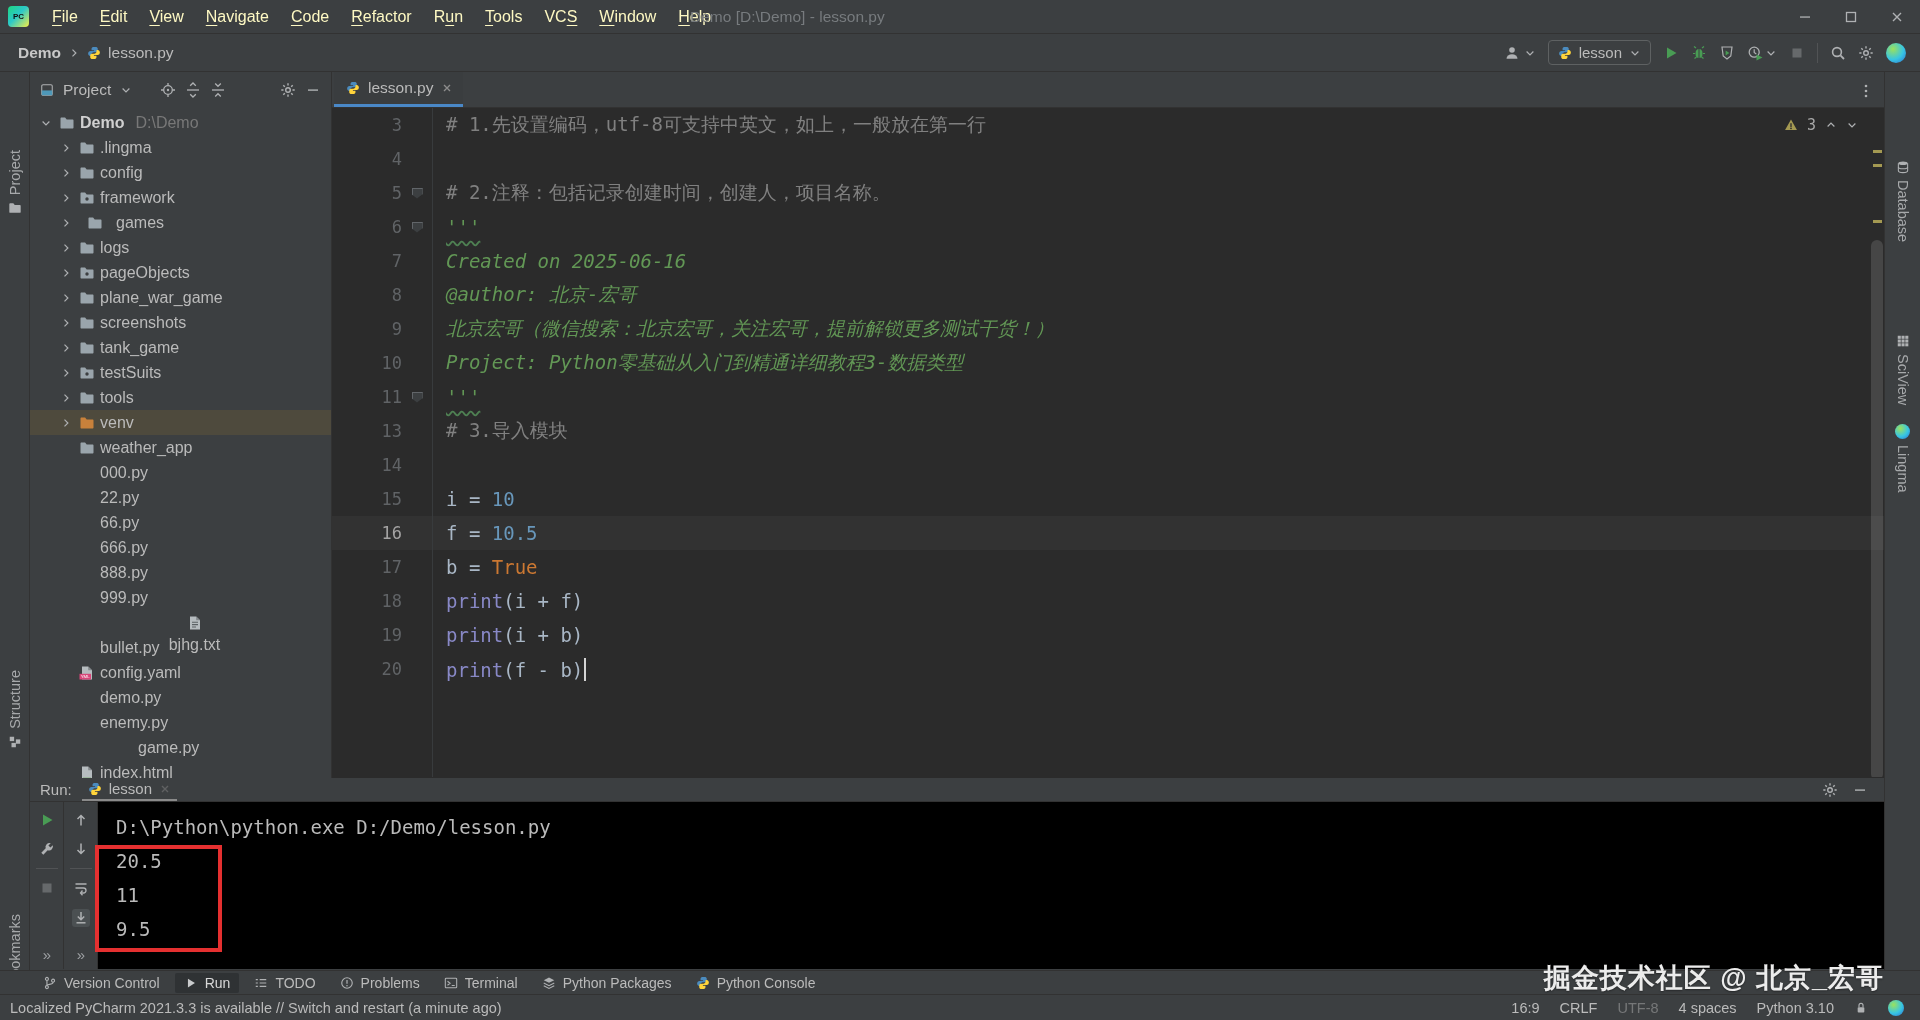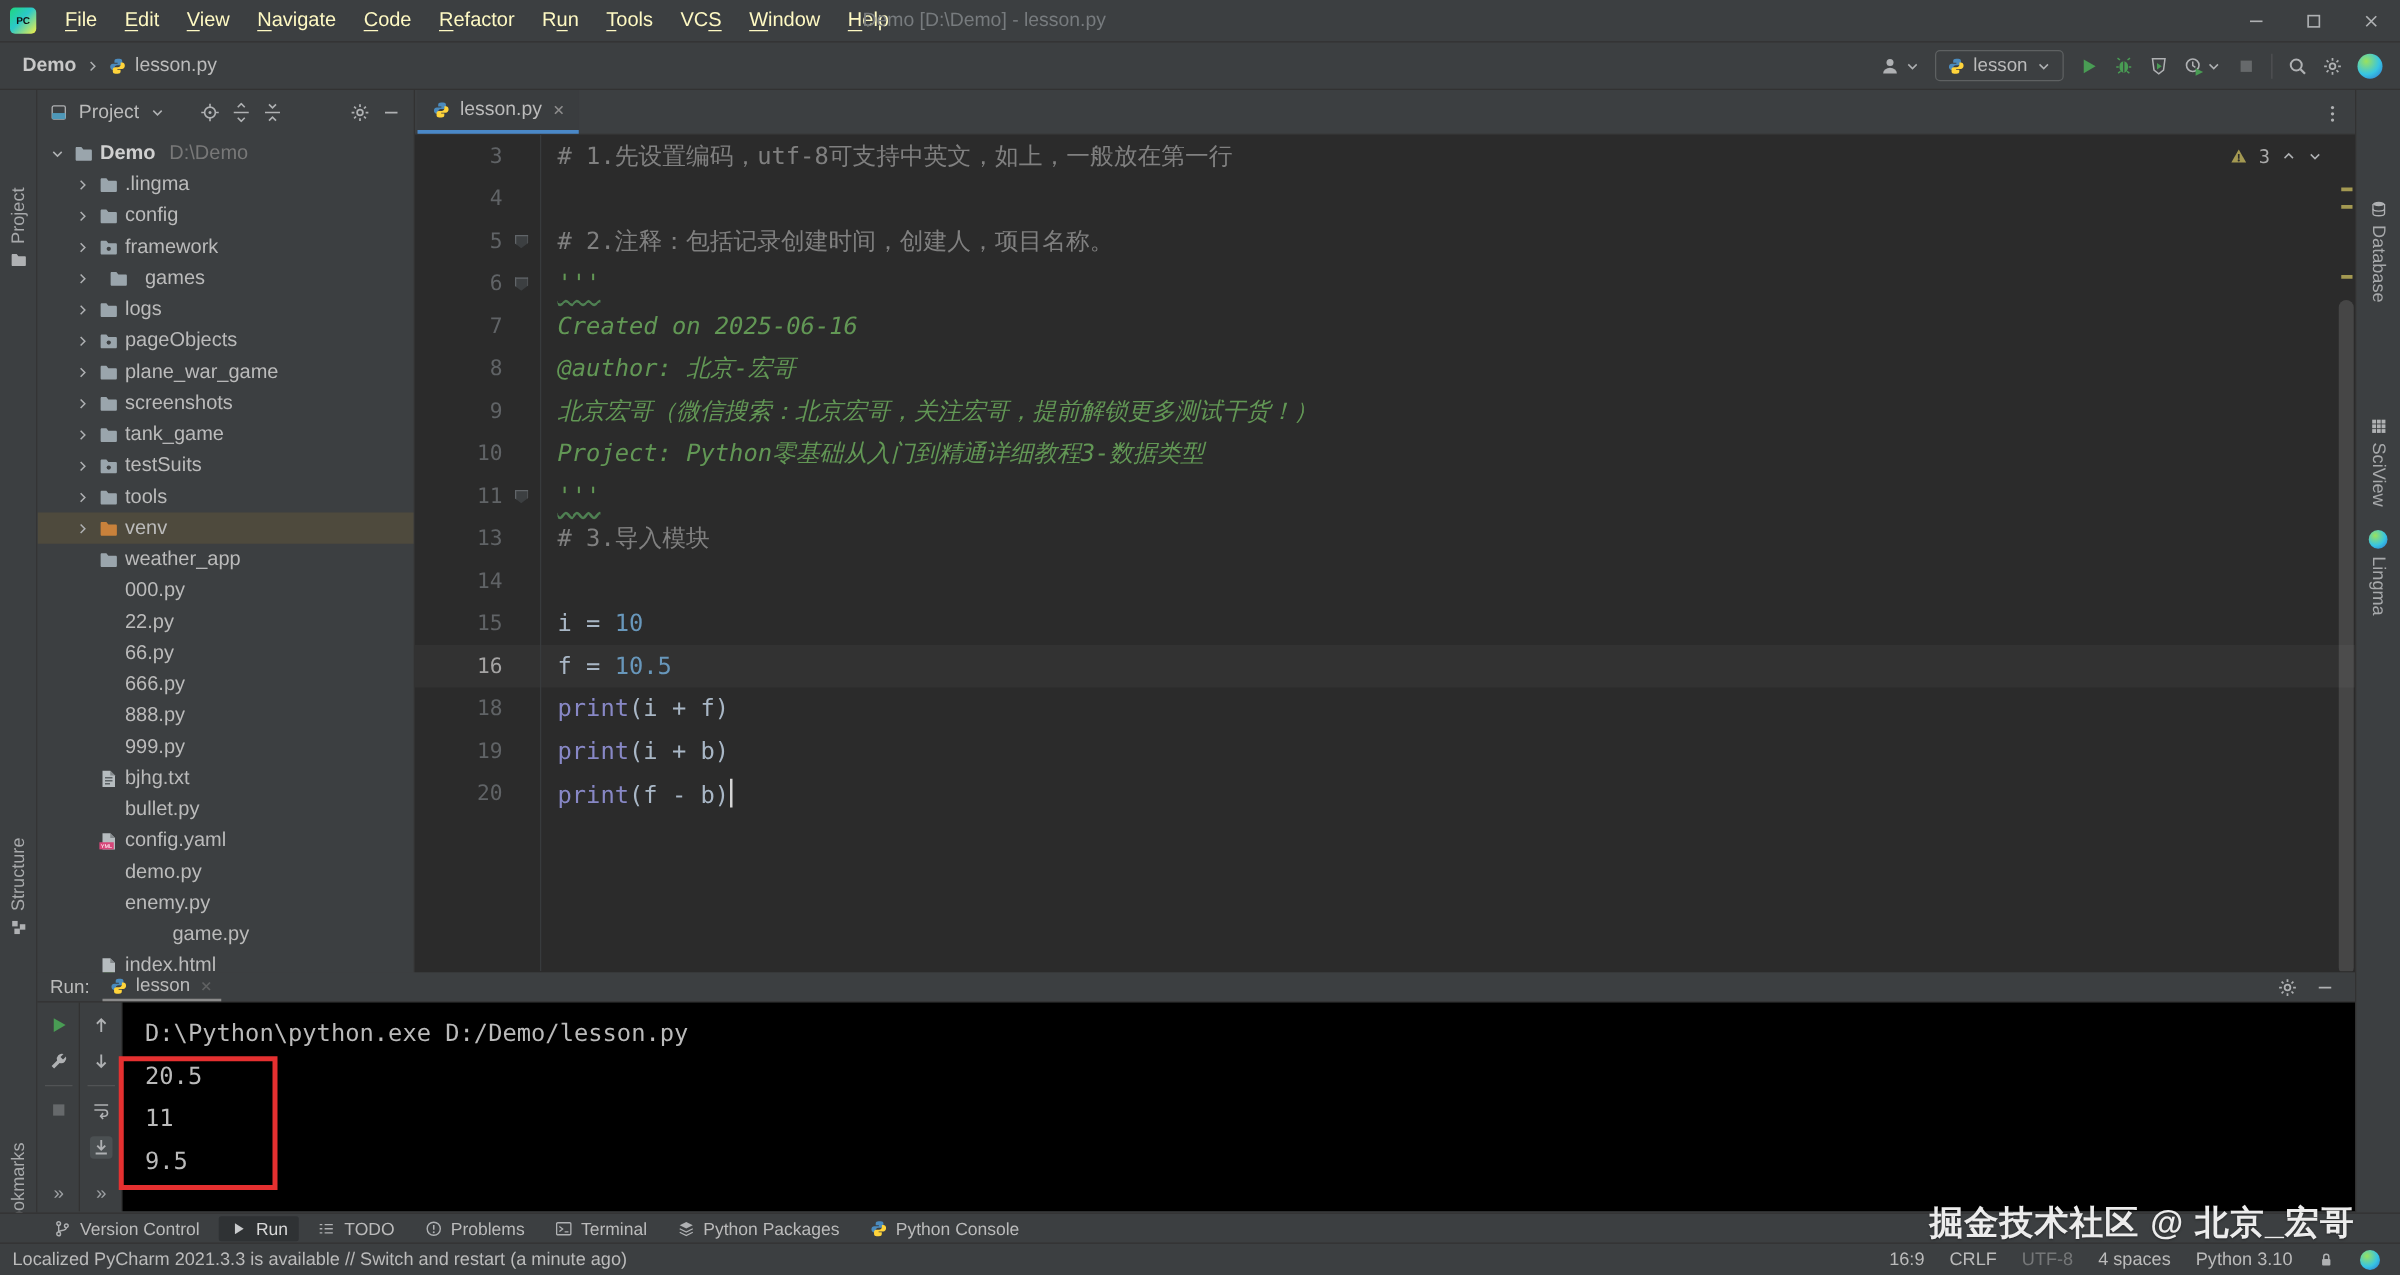--- a/index.html
+++ b/index.html
@@ -569,21 +569,21 @@
           </span>
           <span class="tree-label">888.py</span>
         </div>
         <div class="tree-row" style="padding-left: 28px;">
           <span class="tree-arrow ic s12"></span>
           <span class="ic">
             <svg viewBox="0 0 16 16"></svg>
           </span>
           <span class="tree-label">999.py</span>
         </div>
-        <div class="tree-row" style="padding-left: 28px;">
+        <div class="tree-row" style="padding-left: 28px; flex-direction: column;">
           <span class="tree-arrow ic s12"></span>
           <span class="ic">
             <svg viewBox="0 0 16 16">
               <path d="M3 1.5h6.2L13 5.3V14.5H3z" fill="#B6BCBF"></path>
               <path d="M9.2 1.5L13 5.3H9.2z" fill="#84898C"></path>
               <path d="M5 7.2h6M5 9.6h6M5 12h4" stroke="#5B6164" stroke-width="1.1"></path>
             </svg>
           </span>
           <span class="tree-label">bjhg.txt</span>
         </div>
@@ -677,20 +677,21 @@
           <div class="code-row"><div class="code-gutter"><span class="ln">6</span><span class="foldcol"><span class="fold"></span></span></div><div class="code-text"><span class="tk doc wavy">'''</span></div></div>
           <div class="code-row"><div class="code-gutter"><span class="ln">7</span><span class="foldcol"></span></div><div class="code-text"><span class="tk doc">Created on 2025-06-16</span></div></div>
           <div class="code-row"><div class="code-gutter"><span class="ln">8</span><span class="foldcol"></span></div><div class="code-text"><span class="tk doc">@author: 北京-宏哥</span></div></div>
           <div class="code-row"><div class="code-gutter"><span class="ln">9</span><span class="foldcol"></span></div><div class="code-text"><span class="tk doc">北京宏哥（微信搜索：北京宏哥，关注宏哥，提前解锁更多测试干货！）</span></div></div>
           <div class="code-row"><div class="code-gutter"><span class="ln">10</span><span class="foldcol"></span></div><div class="code-text"><span class="tk doc">Project: Python零基础从入门到精通详细教程3-数据类型</span></div></div>
           <div class="code-row"><div class="code-gutter"><span class="ln">11</span><span class="foldcol"><span class="fold"></span></span></div><div class="code-text"><span class="tk doc wavy">'''</span></div></div>
           <div class="code-row"><div class="code-gutter"><span class="ln">13</span><span class="foldcol"></span></div><div class="code-text"><span class="tk cm"># 3.导入模块</span></div></div>
           <div class="code-row"><div class="code-gutter"><span class="ln">14</span><span class="foldcol"></span></div><div class="code-text"></div></div>
           <div class="code-row"><div class="code-gutter"><span class="ln">15</span><span class="foldcol"></span></div><div class="code-text"><span class="tk pl">i = </span><span class="tk num">10</span></div></div>
           <div class="code-row current"><div class="code-gutter"><span class="ln">16</span><span class="foldcol"></span></div><div class="code-text"><span class="tk pl">f = </span><span class="tk num">10.5</span></div></div>
+          <div class="code-row"><div class="code-gutter"><span class="ln">17</span><span class="foldcol"></span></div><div class="code-text"><span class="tk pl">b = </span><span class="tk kw">True</span></div></div>
           <div class="code-row"><div class="code-gutter"><span class="ln">18</span><span class="foldcol"></span></div><div class="code-text"><span class="tk fn">print</span><span class="tk pl">(i + f)</span></div></div>
           <div class="code-row"><div class="code-gutter"><span class="ln">19</span><span class="foldcol"></span></div><div class="code-text"><span class="tk fn">print</span><span class="tk pl">(i + b)</span></div></div>
           <div class="code-row"><div class="code-gutter"><span class="ln">20</span><span class="foldcol"></span></div><div class="code-text"><span class="tk fn">print</span><span class="tk pl">(f - b)</span><span class="caret"></span></div></div>
         </div>
       <div class="gutter-line"></div>
       <div class="inspect">
         <span class="ic s14">
             <svg viewBox="0 0 16 16">
               <path d="M8 1.8l6.8 12H1.2z" fill="#A49952"></path>
               <path d="M8 6v4.2" stroke="#2B2B2B" stroke-width="1.5"></path>

